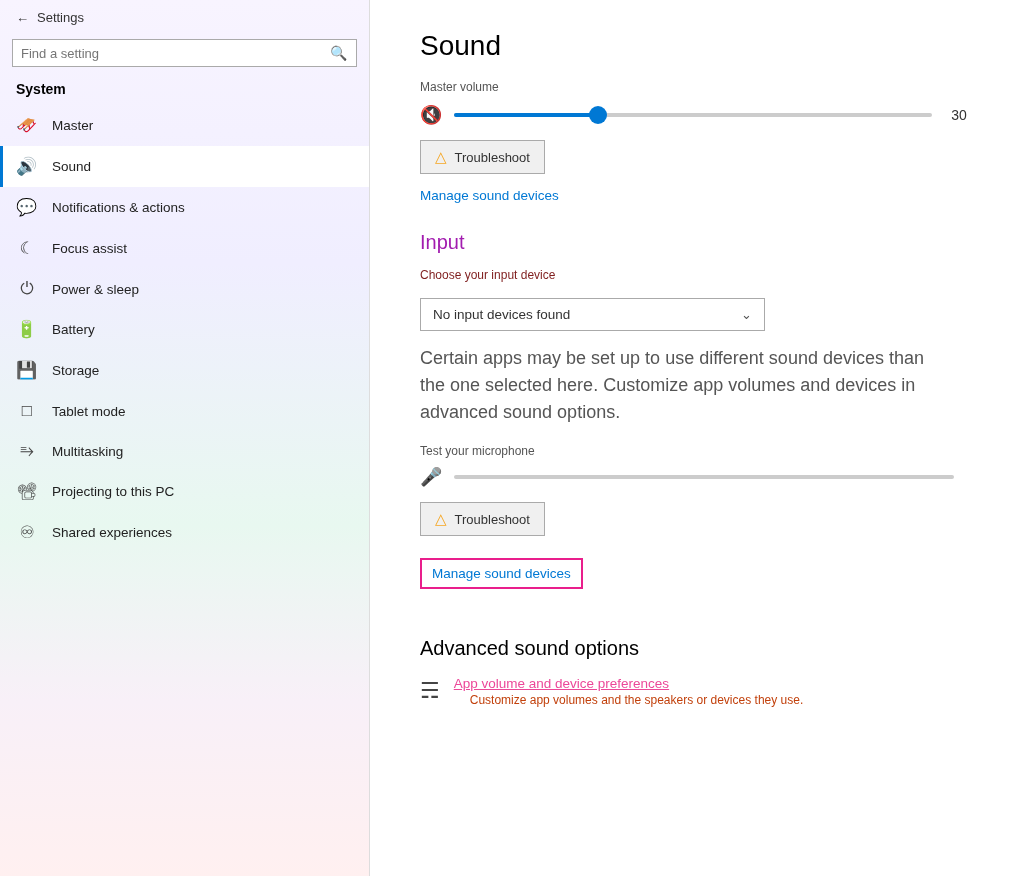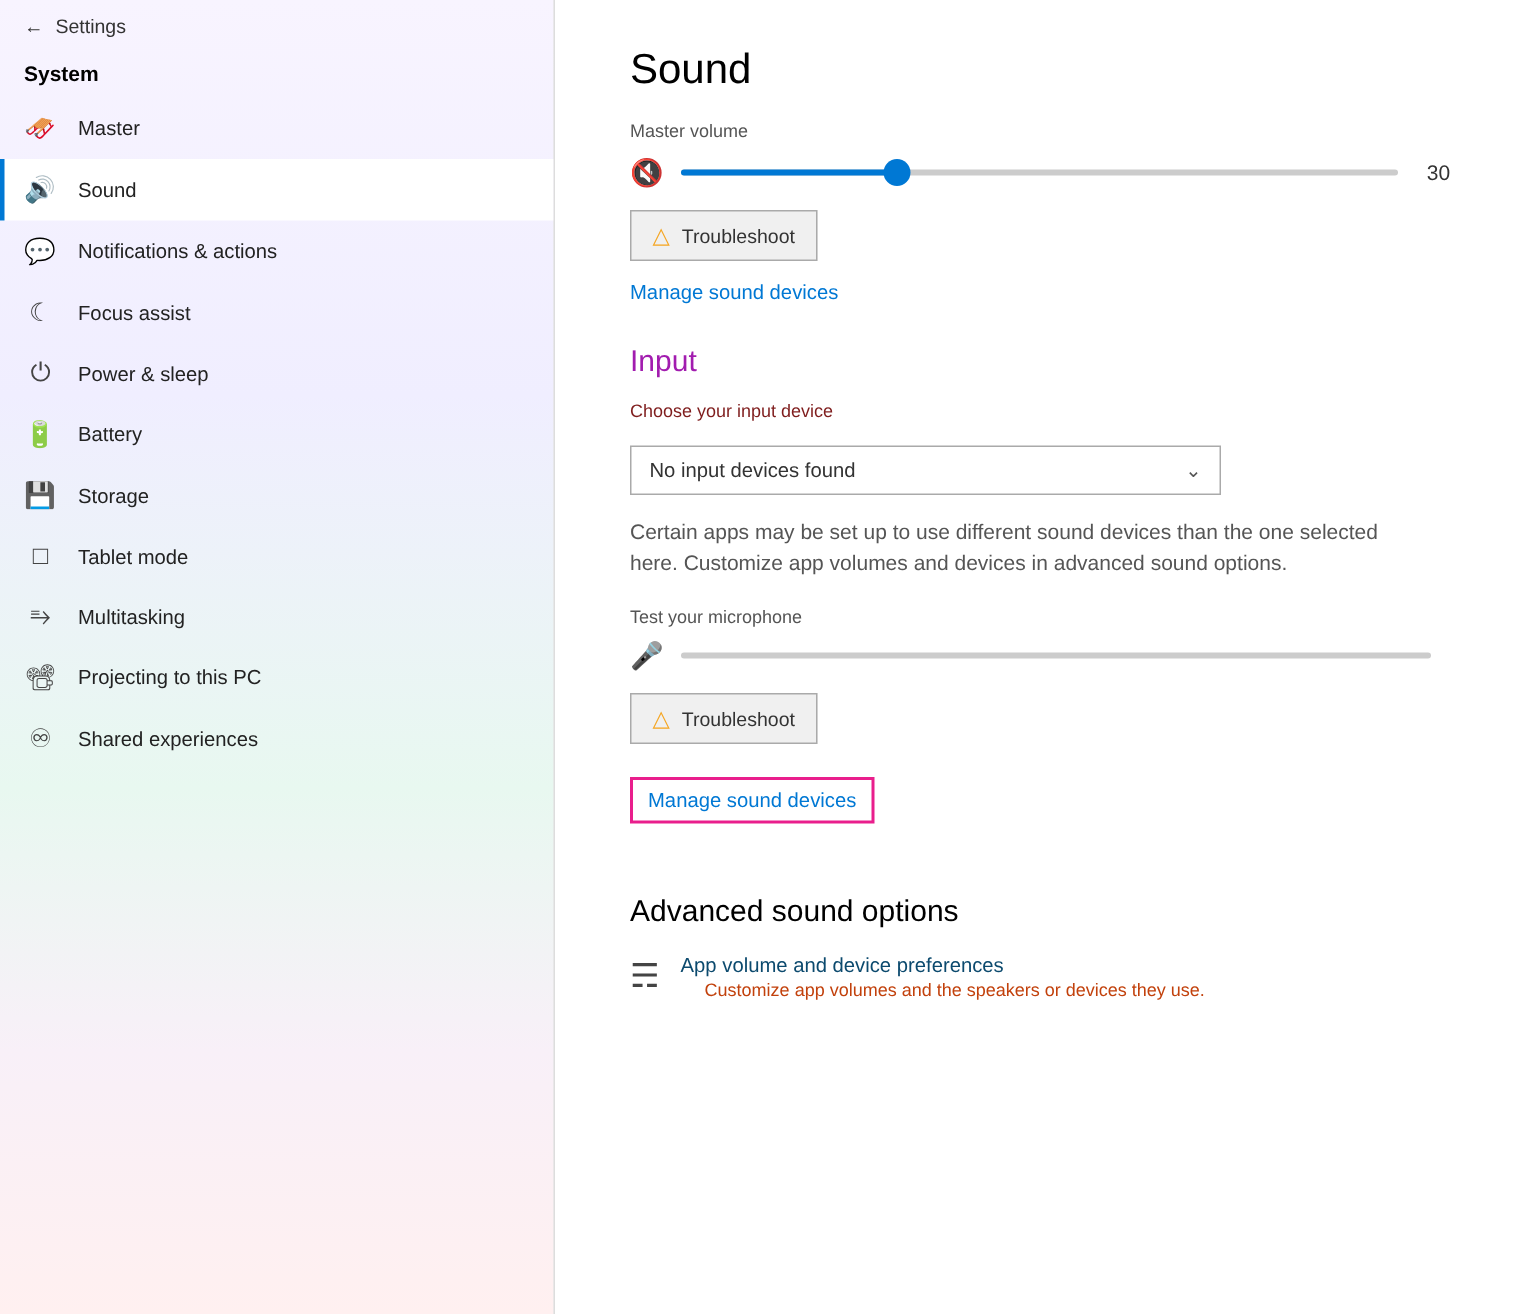--- a/index.html
+++ b/index.html
@@ -206,26 +206,26 @@
     .dropdown-select {
       display: flex;
       align-items: center;
       justify-content: space-between;
       border: 1px solid #aaa;
       padding: 8px 12px;
       font-size: 13.5px;
       color: #333;
       background: white;
       cursor: pointer;
-      width: 394px;
+      width: 345px;
       margin-bottom: 14px;
     }
 
     .info-text {
-      font-size: 14px;
+      font-size: 18px;
       color: #555;
       max-width: 520px;
       line-height: 1.5;
       margin-bottom: 18px;
     }
 
     .test-mic-label {
       font-size: 12px;
       color: #555;
       margin-bottom: 8px;
@@ -269,22 +269,23 @@
     }
 
     .advanced-item-icon {
       font-size: 22px;
       color: #444;
       margin-top: 2px;
     }
 
     .advanced-item-text .title {
       font-size: 13.5px;
-      color: #0c4a6e;
+      color: #ec4899;
       margin-bottom: 2px;
+      text-decoration: underline;
     }
 
     .advanced-item-text .desc {
       font-size: 12px;
       color: #c2410c;
       margin-left: 16px;
     }
 
     .warning-icon {
       color: #f5a623;
@@ -298,20 +299,24 @@
   </style>
 </head>
 <body>
 
 <div class="sidebar">
   <div class="sidebar-back">
     <span>←</span>
     <span>Settings</span>
   </div>
 
+  <div class="sidebar-search">
+    <input type="text" placeholder="Find a setting" style="">
+    <span class="sidebar-search-icon">🔍</span>
+  </div>
 
   <div class="sidebar-section-title">System</div>
 
   <div class="sidebar-item">
     <span class="icon">🛷</span>
     <span>Master</span>
   </div>
 
   <div class="sidebar-item active">
     <span class="icon">🔊</span>

